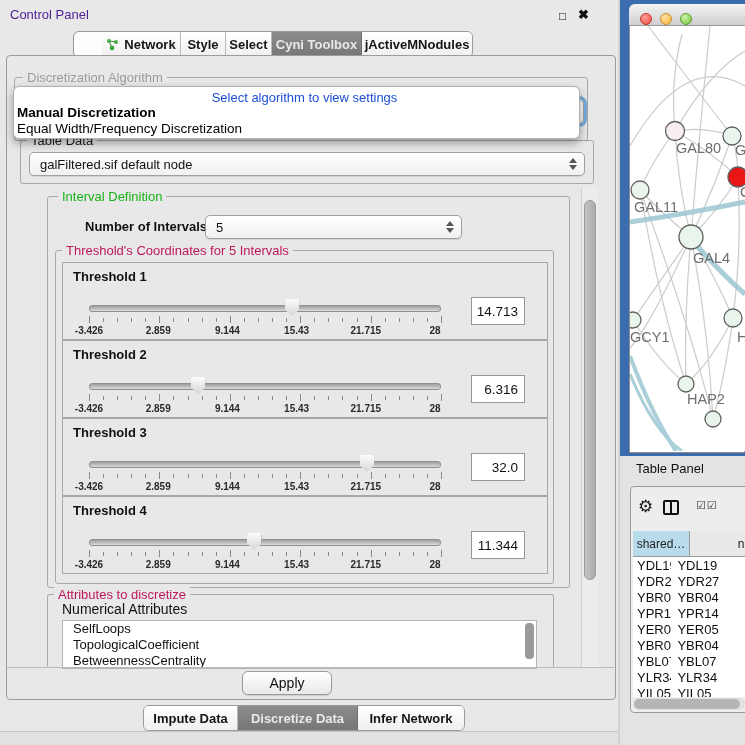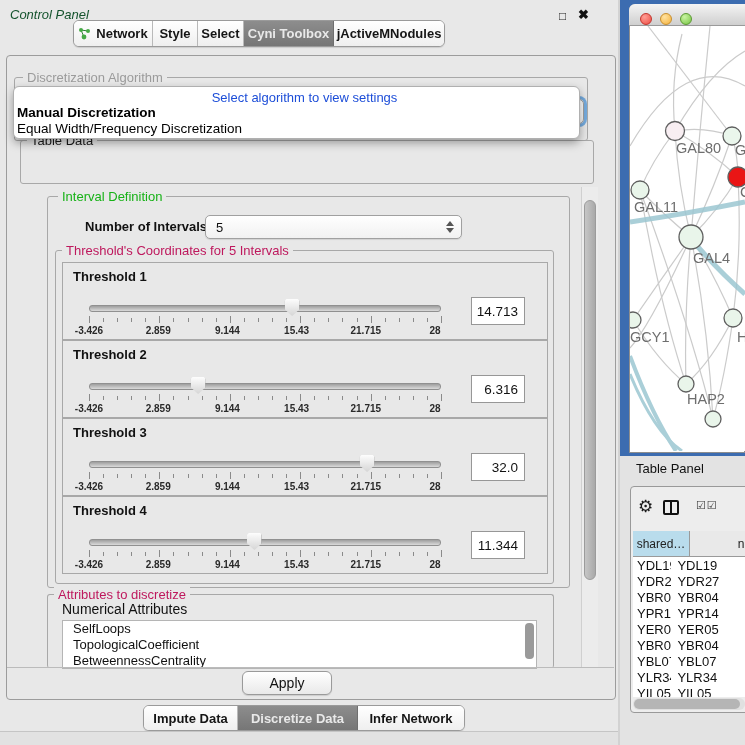--- a/index.html
+++ b/index.html
@@ -1,21 +1,21 @@
 <!DOCTYPE html>
 <html><head>
 <meta charset="utf-8">
 <style>
   html,body{margin:0;padding:0;background:#e8e8e8;}
   #app{position:relative;width:745px;height:745px;overflow:hidden;
        font-family:"Liberation Sans",sans-serif;color:#111;background:#e8e8e8;}
   .abs{position:absolute;}
 
   
-  .cp-title{left:10px;top:7px;font-size:13px;color:#14532d;font-style:italic;}
+  .cp-title{left:10px;top:7px;font-size:13px;color:#4c1d95;}
   .float-ic{font-size:12px;color:#222;}
   .close-ic{font-size:13px;font-weight:bold;color:#111;}
 
   
   .seg{display:flex;height:25px;border:1px solid #9a9a9a;border-radius:6px;
        overflow:hidden;background:#fdfdfd;box-shadow:0 1px 1px rgba(0,0,0,0.12);}
   .seg-item{display:flex;align-items:center;justify-content:center;gap:5px;
        font-size:13px;font-weight:bold;color:#151515;border-right:1px solid #b9b9b9;
        background:linear-gradient(#ffffff,#efefef);box-sizing:border-box;white-space:nowrap;}
   .seg-item:last-child{border-right:none;}
@@ -127,21 +127,21 @@
 <div id="app">
 
   <span class="abs cp-title">Control Panel</span>
   <div class="abs" style="left:559px;top:6px;">
     <span class="float-ic">□</span>
   </div>
   <div class="abs" style="left:578px;top:5px;">
     <span class="close-ic">✖</span>
   </div>
 
-  <div class="abs seg" style="left:73px;top:20px;">
+  <div class="abs seg" style="left:73px;top:31px;padding-left:28px;">
     <div class="seg-item" style="width:79px;">
       <svg width="13" height="13" viewBox="0 0 13 13">
         <line x1="3" y1="3" x2="10" y2="4" stroke="#2e7d32" stroke-width="1"></line>
         <line x1="3" y1="3" x2="6" y2="10" stroke="#2e7d32" stroke-width="1"></line>
         <circle cx="3" cy="3" r="2" fill="#45a945"></circle>
         <circle cx="10" cy="4" r="2" fill="#45a945"></circle>
         <circle cx="6" cy="10" r="2.4" fill="#45a945"></circle>
       </svg>
       <span>Network</span>
     </div>
@@ -173,20 +173,27 @@
   </div>
 
   <div class="abs popup">
     <div class="ph">Select algorithm to view settings</div>
     <div class="opt b">Manual Discretization</div>
     <div class="opt n">Equal Width/Frequency Discretization</div>
   </div>
 
   <div class="abs group" style="left:20px;top:140px;width:572px;height:42px;">
     <span class="gtitle t-dark" style="left:6px;top:-8px;font-weight:normal;color:#1a1a1a;">Table Data</span>
+    <div class="combo" style="position:absolute;left:8px;top:11px;width:556px;height:24px;">
+      <span>galFiltered.sif default node</span>
+      <span class="stepper">
+          <span class="up"></span>
+          <span class="dn"></span>
+        </span>
+    </div>
   </div>
 
   <div class="abs group" style="left:47px;top:196px;width:521px;height:390px;">
     <span class="gtitle t-green" style="left:10px;top:-8px;">Interval Definition</span>
   </div>
   <span class="abs" style="left:85px;top:219px;font-size:13px;font-weight:bold;">Number of Intervals</span>
   <div class="abs combo" style="left:205px;top:215px;width:257px;height:24px;">
     <span>5</span>
     <span class="stepper">
         <span class="up"></span>

